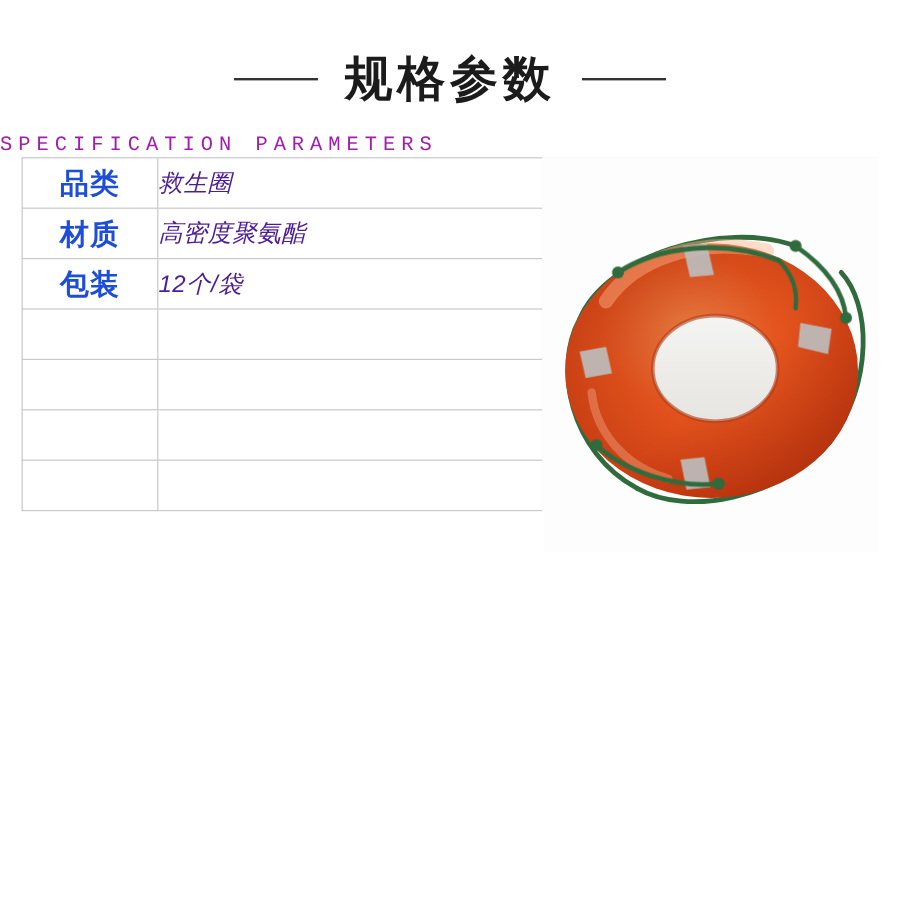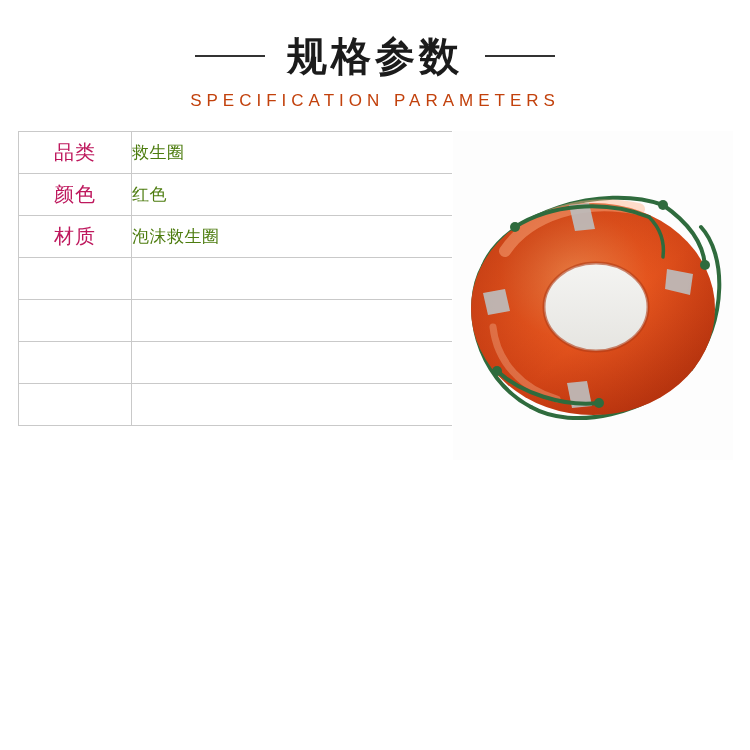--- a/index.html
+++ b/index.html
@@ -16,22 +16,22 @@
   }
   .page {
     position: relative;
     width: 750px;
     height: 750px;
     box-sizing: border-box;
   }
 
   
   .header {
-    padding-top: 34px;
-    text-align: center;
+    padding-top: 44px;
+    text-align: left;
   }
   .title-row {
     display: flex;
     align-items: center;
     justify-content: center;
     gap: 22px;
   }
   .title-rule {
     width: 70px;
     height: 2px;
@@ -39,26 +39,27 @@
   }
   .main-title {
     font-size: 40px;
     font-weight: bold;
     letter-spacing: 4px;
     color: #1b1b1b;
     line-height: 1.1;
     white-space: nowrap;
   }
   .sub-title {
-    margin-top: 13px;
+    margin-top: 24px;
     font-size: 17px;
     letter-spacing: 5px;
-    color: #c2410c;
+    color: #a21caf;
     text-transform: uppercase;
     white-space: nowrap;
+    font-family: Liberation Mono, monospace;
   }
 
   
   .table-wrap {
     position: absolute;
     left: 18px;
     top: 131px;
     width: 714px;
     height: 592px;
   }
@@ -69,32 +70,33 @@
   }
   table.spec td {
     border: 1px solid #c9c9c9;
     height: 41px;
     vertical-align: middle;
     padding: 0;
   }
   td.label {
     width: 112px;
     text-align: center;
-    font-size: 20px;
-    font-weight: normal;
-    color: #be185d;
+    font-size: 24px;
+    font-weight: bold;
+    color: #1d4ed8;
     letter-spacing: 1px;
   }
   td.value {
     padding-left: 14px;
-    font-size: 17px;
-    color: #4d7c0f;
+    font-size: 20px;
+    color: #4c1d95;
     letter-spacing: 0.5px;
     white-space: nowrap;
     overflow: hidden;
+    font-style: italic;
   }
   td.value.narrow {
     width: 320px;
   }
   td.blank {
     background: transparent;
   }
 
   
   .photo {
@@ -128,27 +130,27 @@
 
   <div class="table-wrap">
     <table class="spec">
       <tbody>
         <tr>
           <td class="label">品类</td>
           <td class="value narrow">救生圈</td>
           <td class="blank"></td>
         </tr>
         <tr>
-          <td class="label">颜色</td>
-          <td class="value narrow">红色</td>
-          <td class="blank"></td>
-        </tr>
-        <tr>
           <td class="label">材质</td>
-          <td class="value narrow">泡沫救生圈</td>
+          <td class="value narrow">高密度聚氨酯</td>
+          <td class="blank"></td>
+        </tr>
+        <tr>
+          <td class="label">包装</td>
+          <td class="value narrow">12个/袋</td>
           <td class="blank"></td>
         </tr>
         <tr>
           <td class="label"></td>
           <td class="value narrow"></td>
           <td class="blank"></td>
         </tr>
         <tr>
           <td class="label"></td>
           <td class="value narrow"></td>

